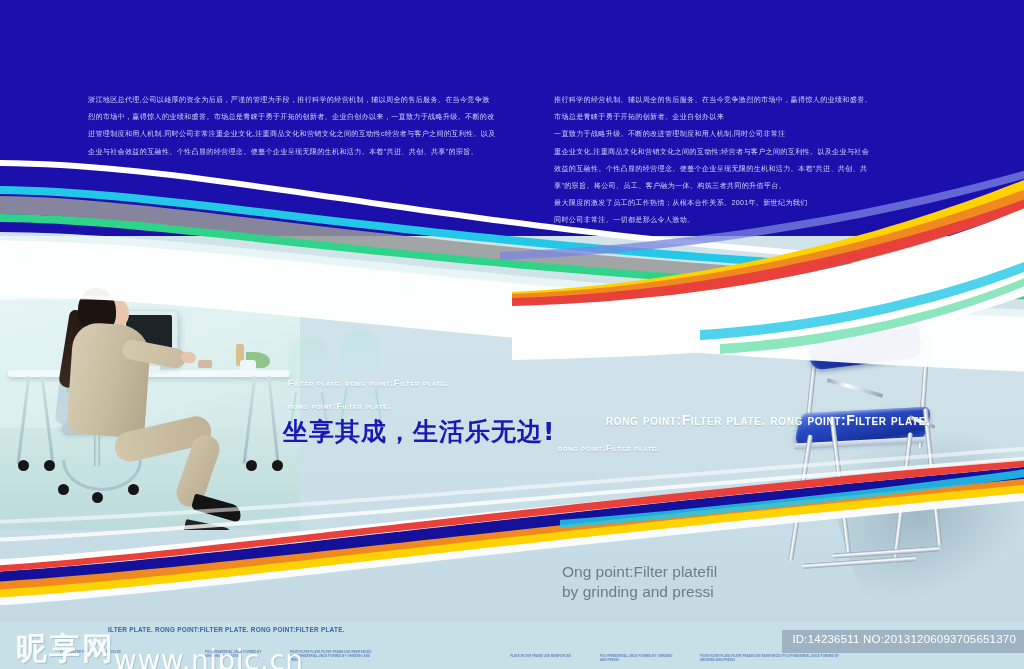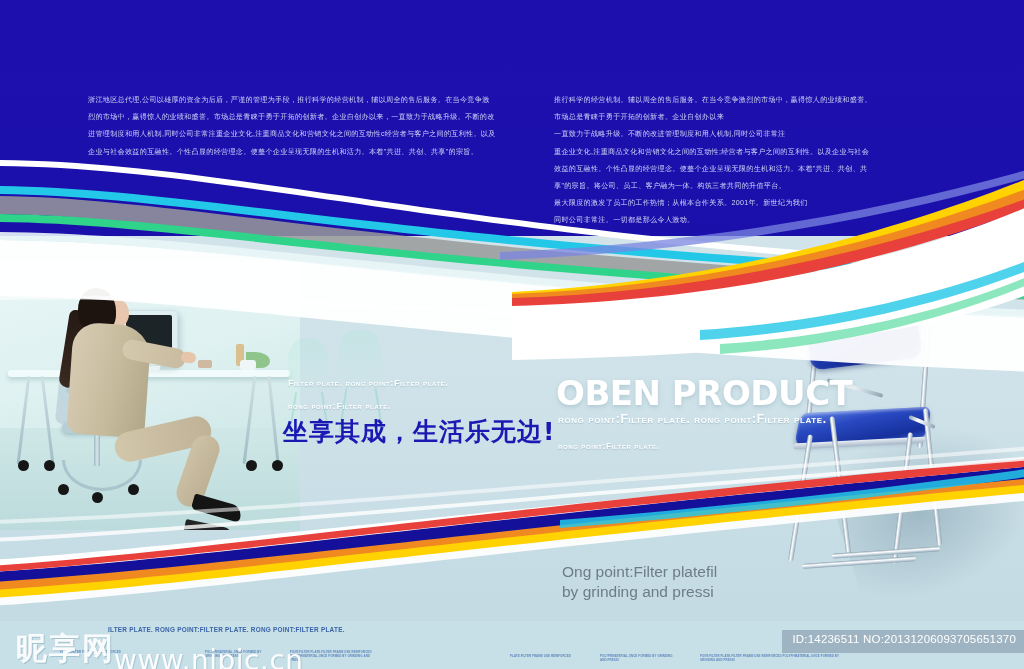--- a/index.html
+++ b/index.html
@@ -237,23 +237,22 @@
     <div>最大限度的激发了员工的工作热情；从根本合作关系。2001年。新世纪为我们</div>
     <div>同时公司非常注。一切都是那么令人激动。</div>
   </div>
 
   <div style="position:absolute;left:288px;top:378px;">
     <div class="fp-line">Filter plate. rong point:Filter plate.</div>
     <div class="fp-line" style="margin-top:13px;">rong point:Filter plate.</div>
   </div>
   <div class="slogan">坐享其成，生活乐无边!</div>
 
-  <div class="oben">OBEN PRODUCT</div>
   <div style="position:absolute;left:558px;top:412px;">
-    <div class="fp-line" style="font-size:12px;">rong point:Filter plate. rong point:Filter plate.</div>
+    <div class="fp-line" style="font-size:14px;margin-left:48px;">rong point:Filter plate. rong point:Filter plate.</div>
     <div class="fp-line" style="font-size:8.2px;margin-top:16px;">rong point:Filter plate.</div>
   </div>
   <div class="para-en">
     <div>Ong point:Filter platefil</div>
     <div>by grinding and pressi</div>
   </div>
 
   <div class="bottom-strip"></div>
   <div class="tinytext" style="left:108px;top:626px;font-size:6.4px;letter-spacing:.25px;">ILTER PLATE. RONG POINT:FILTER PLATE. RONG POINT:FILTER PLATE.</div>
 

